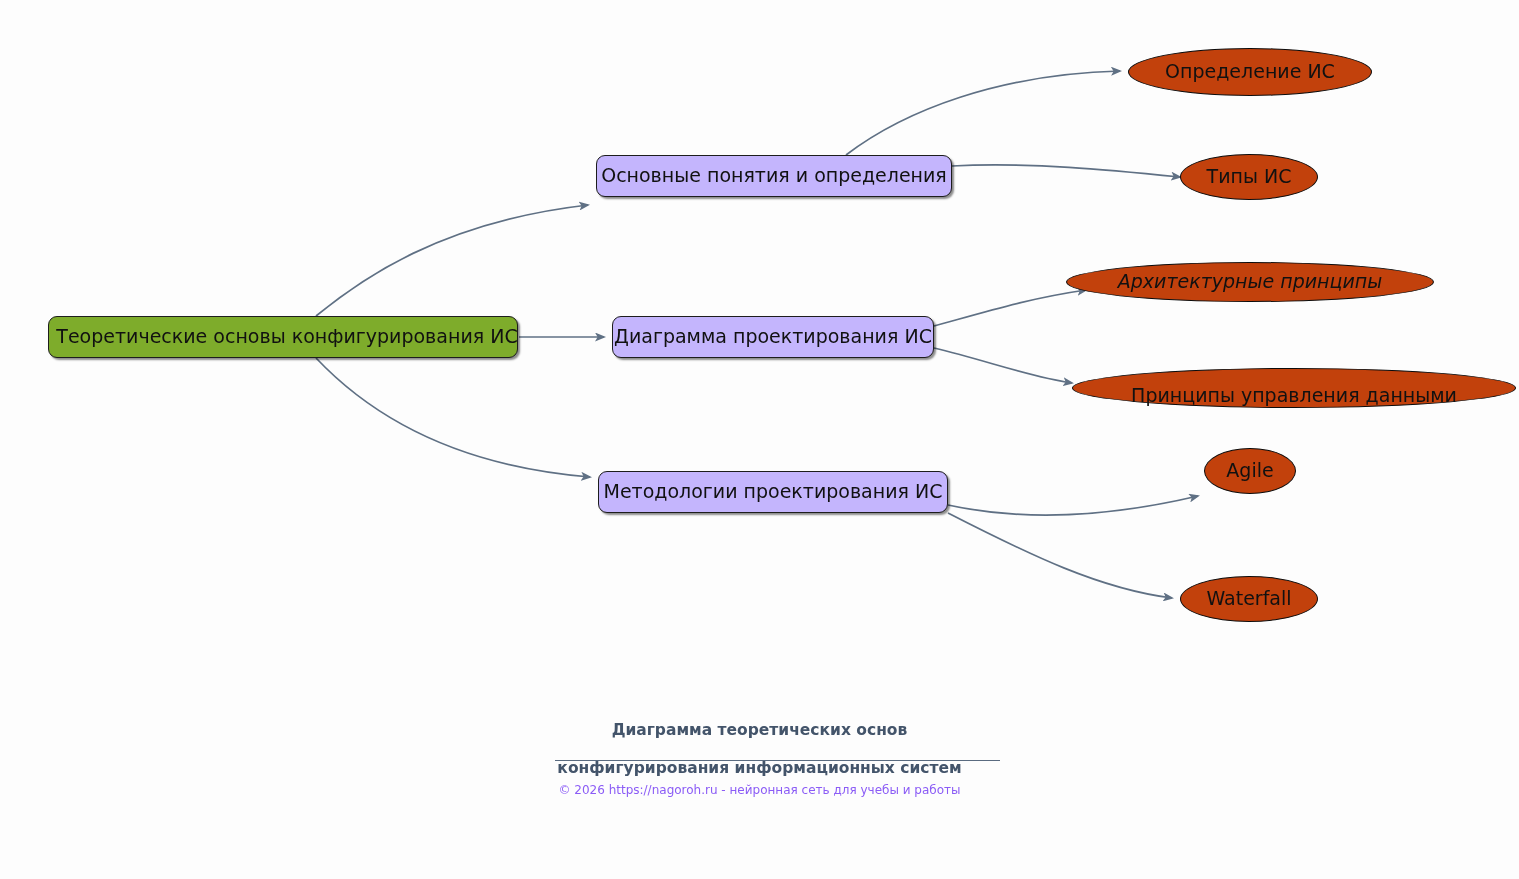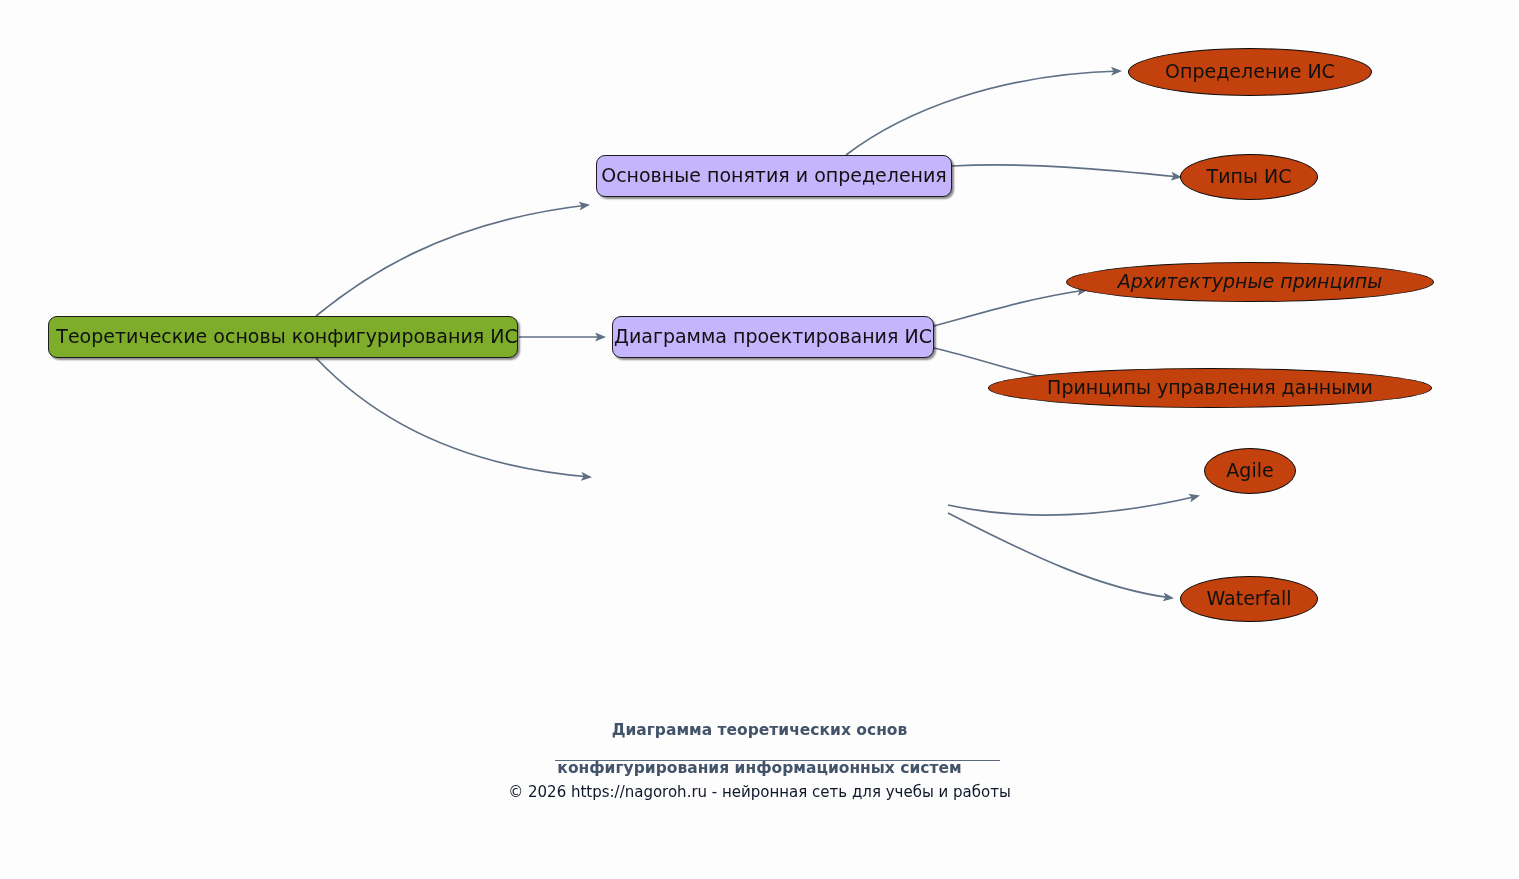--- a/index.html
+++ b/index.html
@@ -68,22 +68,22 @@
   .footer-rule {
     position: absolute;
     left: 555px;
     top: 760px;
     width: 445px;
     height: 1px;
     background: #5a6b80;
   }
   .footer-copy {
     top: 783px;
-    font-size: 15px;
-    color: #0f172a;
+    font-size: 12px;
+    color: #8b5cf6;
   }
   .footer-title span { display: block; margin-top: 16px; }
 </style>
 </head>
 <body>
 
 <div id="stage">
 
   <svg id="edges" viewBox="0 0 1519 879">
     <defs>
@@ -109,34 +109,37 @@
   </div>
 
   <div class="node rect branch" style="left:596px; top:155px; width:356px; height:42px;">
     <span>Основные понятия и определения</span>
   </div>
 
   <div class="node rect branch" style="left:612px; top:316px; width:322px; height:42px;">
     <span>Диаграмма проектирования ИС</span>
   </div>
 
+  <div class="node rect branch" style="left:598px; top:471px; width:350px; height:42px;">
+    <span>Методологии проектирования ИС</span>
+  </div>
 
   <div class="node ellipse" style="left:1128px; top:48px; width:244px; height:48px;">
     <span>Определение ИС</span>
   </div>
 
   <div class="node ellipse" style="left:1180px; top:154px; width:138px; height:46px;">
     <span>Типы ИС</span>
   </div>
 
   <div class="node ellipse" style="left:1066px; top:262px; width:368px; height:40px;font-style:italic;">
     <span>Архитектурные принципы</span>
   </div>
 
-  <div class="node ellipse" style="left:988px; top:368px; width:444px; height:40px;">
+  <div class="node ellipse" style="left:1072px; top:368px; width:444px; height:40px;align-items:flex-end;">
     <span>Принципы управления данными</span>
   </div>
 
   <div class="node ellipse" style="left:1204px; top:448px; width:92px; height:46px;">
     <span>Agile</span>
   </div>
 
   <div class="node ellipse" style="left:1180px; top:576px; width:138px; height:46px;">
     <span>Waterfall</span>
   </div>

